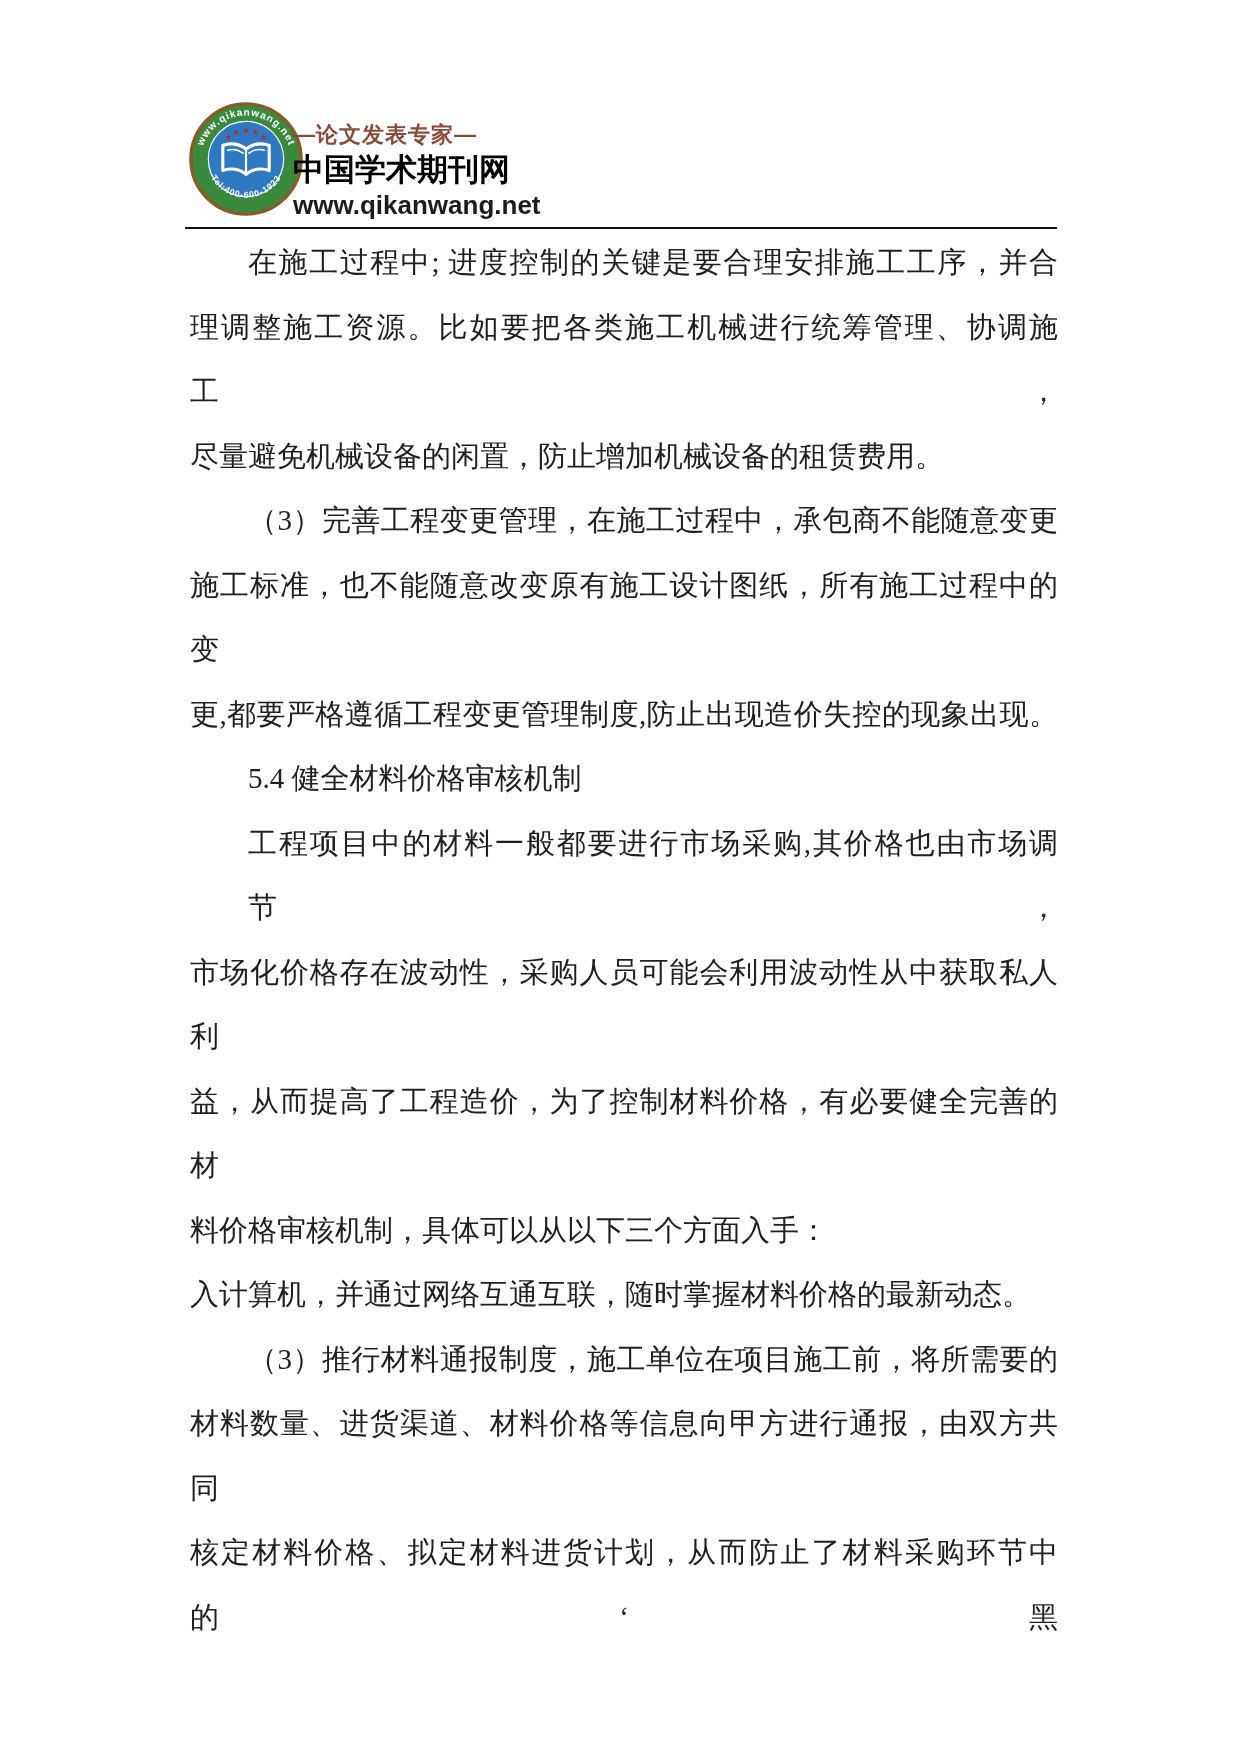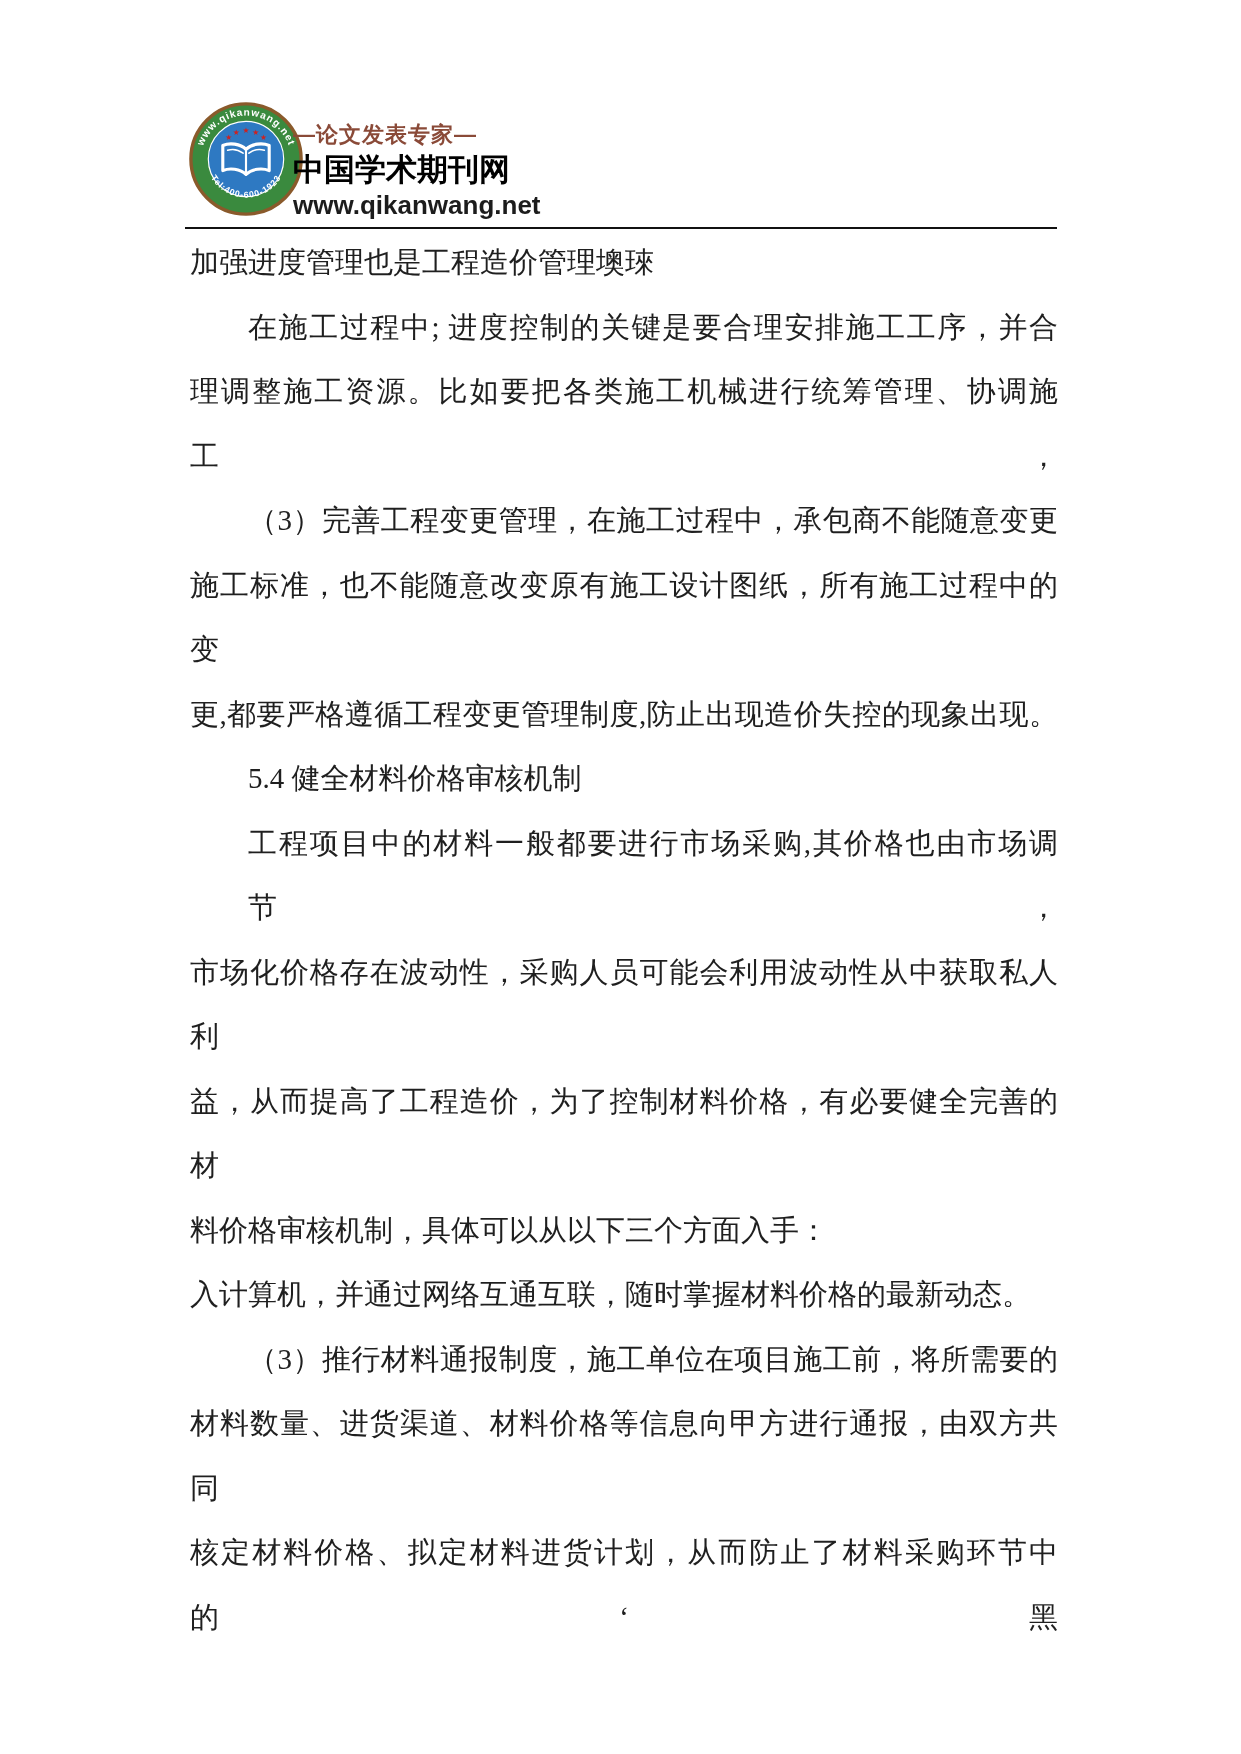--- a/index.html
+++ b/index.html
@@ -85,23 +85,23 @@
     <div class="logo-text">
       <div class="tagline" style="color: rgb(138, 74, 56);">—论文发表专家—</div>
       <div class="sitename" style="color: #000000;">中国学术期刊网</div>
       <div class="siteurl" style="color: rgb(28, 28, 28);">www.qikanwang.net</div>
     </div>
 
     <div class="rule" style="background: rgb(17, 17, 17);"></div>
   </header>
 
   <main class="body-text" id="bodyLines" style="color: rgb(31, 31, 31);">
-      <div class="line">加强进度管理也是工程造价管理墺琜</div>
       <div class="line indent justify">在施工过程中; 进度控制的关键是要合理安排施工工序，并合</div>
       <div class="line justify">理调整施工资源。比如要把各类施工机械进行统筹管理、协调施工，</div>
+      <div class="line">尽量避免机械设备的闲置，防止增加机械设备的租赁费用。</div>
       <div class="line indent justify">（3）完善工程变更管理，在施工过程中，承包商不能随意变更</div>
       <div class="line justify">施工标准，也不能随意改变原有施工设计图纸，所有施工过程中的变</div>
       <div class="line justify">更,都要严格遵循工程变更管理制度,防止出现造价失控的现象出现。</div>
       <div class="line indent">5.4  健全材料价格审核机制</div>
       <div class="line indent justify">工程项目中的材料一般都要进行市场采购,其价格也由市场调节，</div>
       <div class="line justify">市场化价格存在波动性，采购人员可能会利用波动性从中获取私人利</div>
       <div class="line justify">益，从而提高了工程造价，为了控制材料价格，有必要健全完善的材</div>
       <div class="line">料价格审核机制，具体可以从以下三个方面入手：</div>
       <div class="line">入计算机，并通过网络互通互联，随时掌握材料价格的最新动态。</div>
       <div class="line indent justify">（3）推行材料通报制度，施工单位在项目施工前，将所需要的</div>

